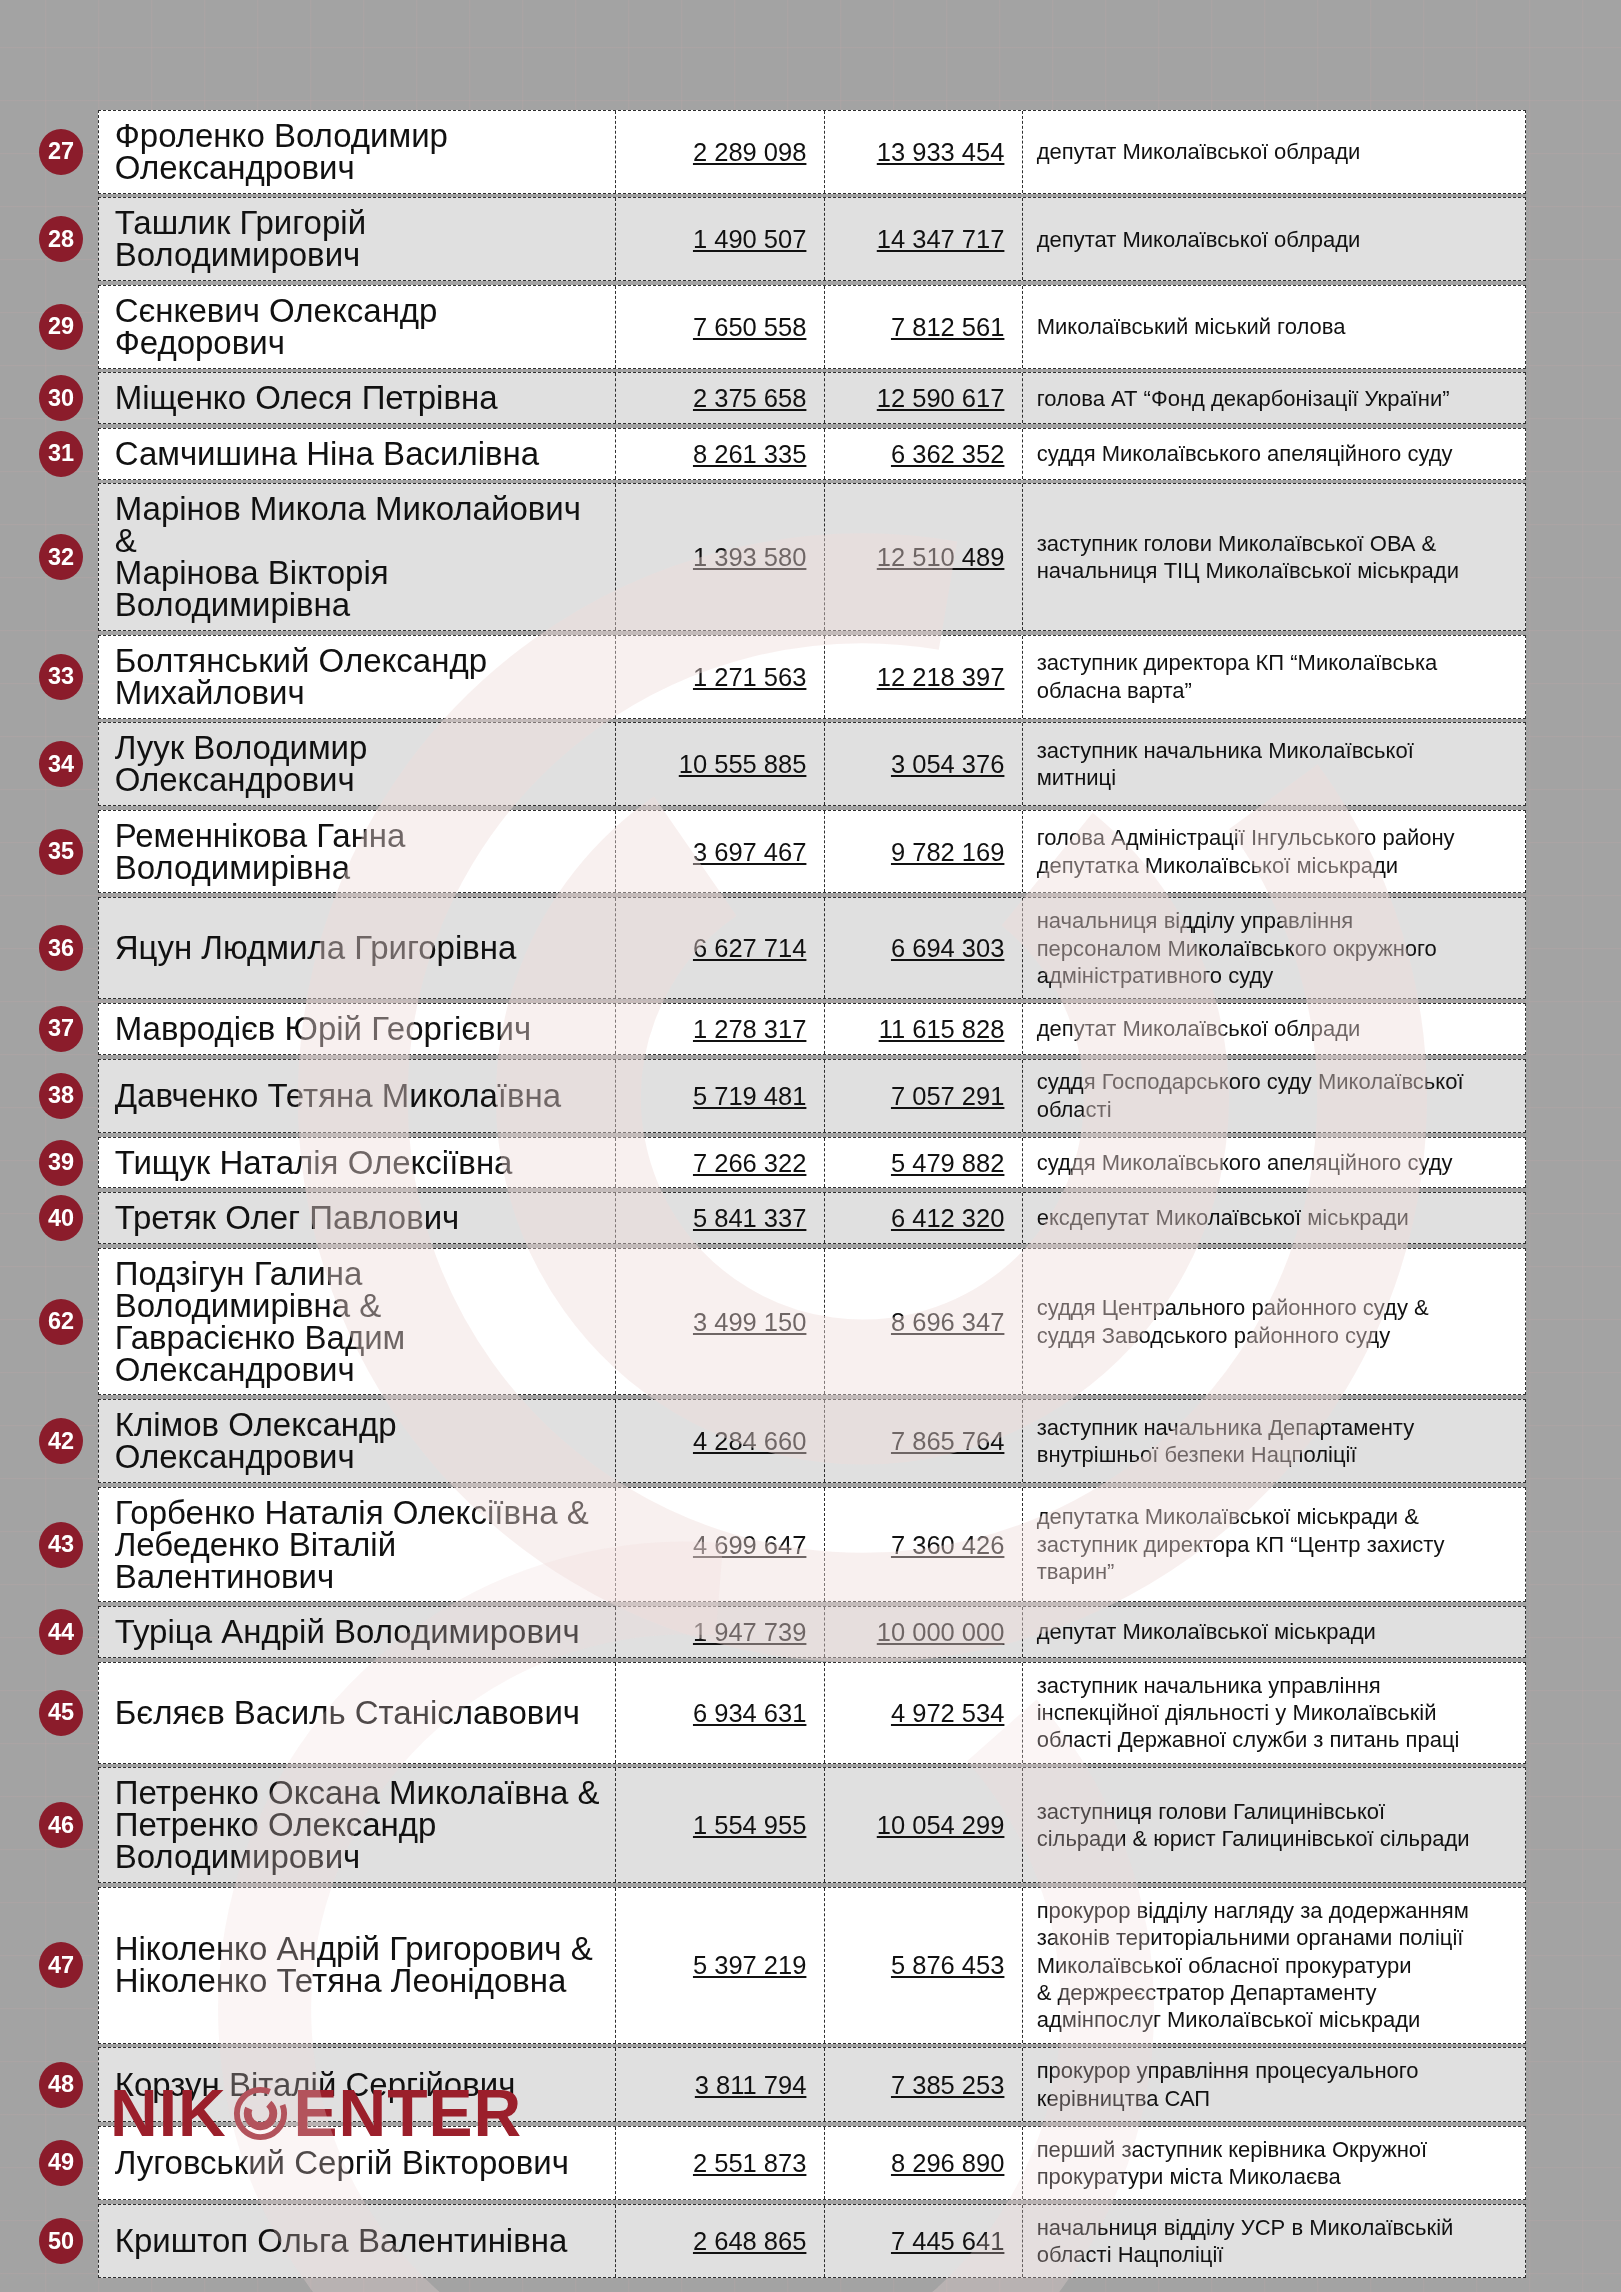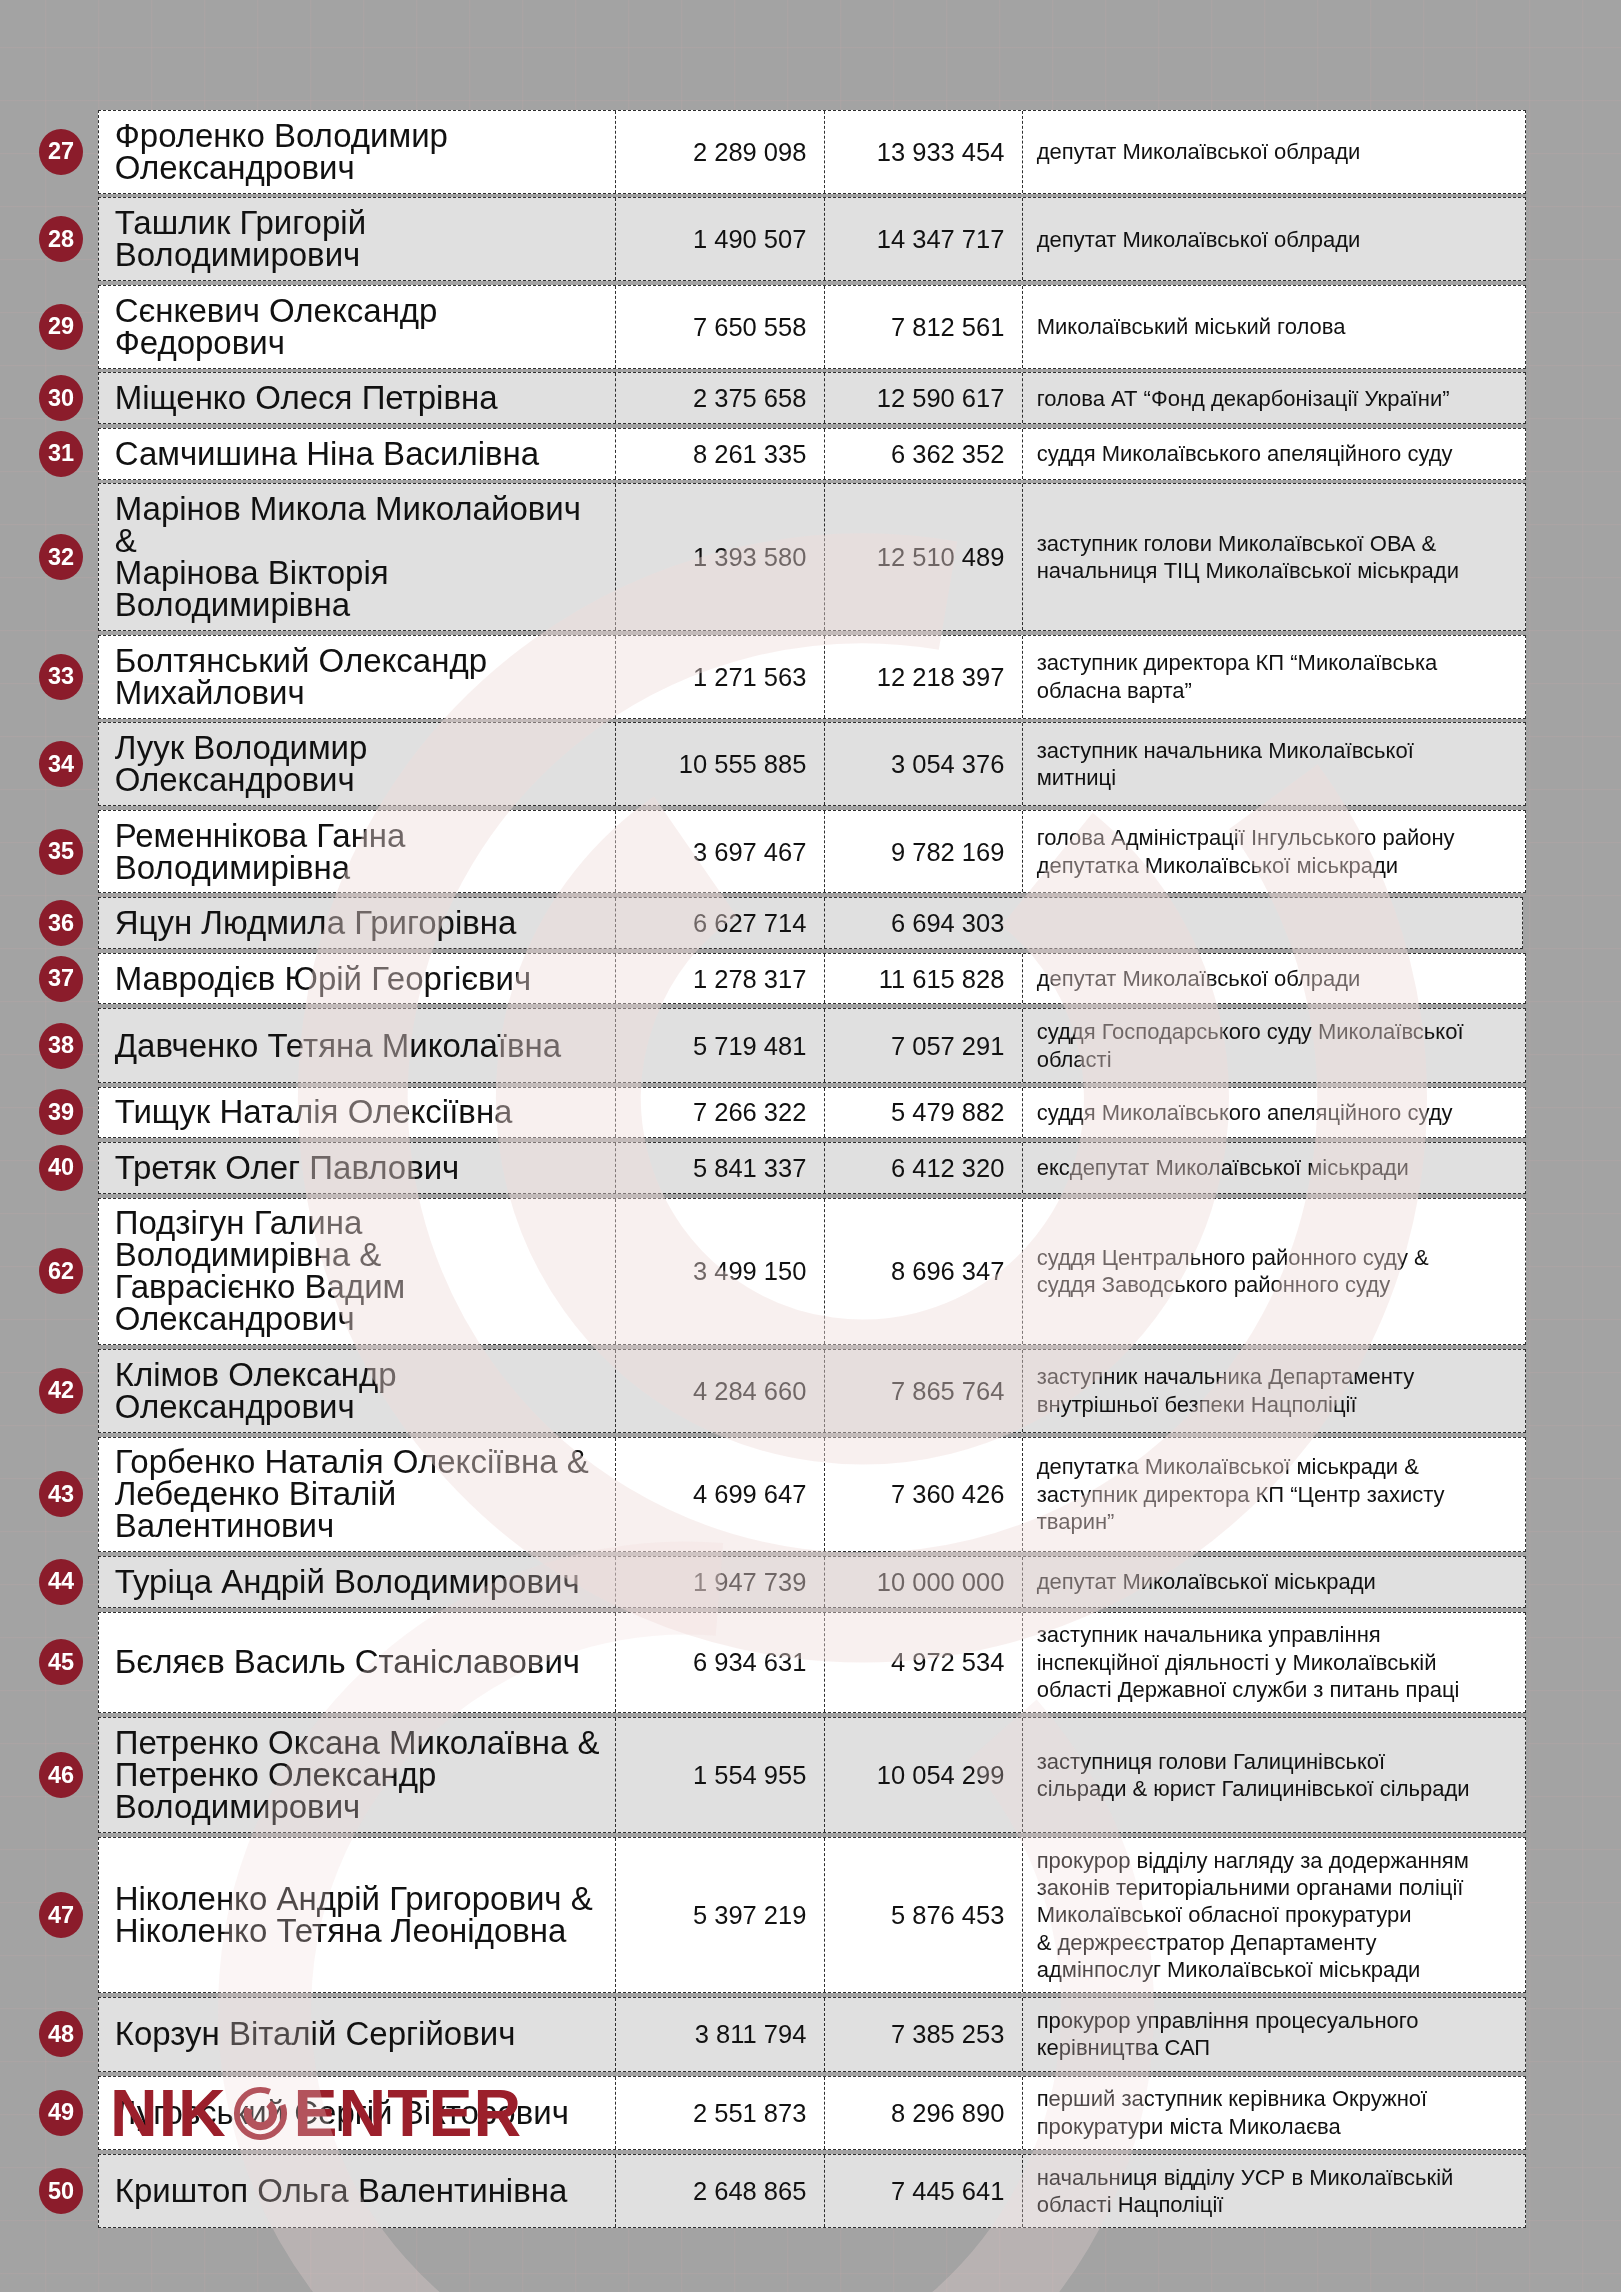--- a/index.html
+++ b/index.html
@@ -14,21 +14,21 @@
   }
   .table-wrap{position:absolute;left:39px;top:110px;width:1484px;z-index:1;}
   .row{display:flex;align-items:center;margin-bottom:3.9px;}
   .badge-col{flex:0 0 59px;display:flex;align-items:center;justify-content:flex-start;}
   .badge{width:44px;height:46px;border-radius:50%;background:#8b1c2b;color:#ffffff;
          font-size:23.5px;font-weight:bold;display:flex;align-items:center;justify-content:center;}
   .rowbox{flex:0 0 1425px;display:flex;align-items:stretch;border:1px dashed #2e2e2e;background:#ffffff;box-sizing:border-box;}
   .row.alt .rowbox{background:#e0e0e0;}
   .cell{display:flex;align-items:center;box-sizing:border-box;white-space:pre-line;color:#111;}
   .cell.name{flex:0 0 516px;padding:8.8px 11.8px 8.8px 15.7px;font-size:33px;line-height:32px;}
-  .cell.val{justify-content:flex-end;text-align:center;font-size:25.5px;line-height:32px;border-left:1px dashed #2e2e2e;}
+  .cell.val{justify-content:flex-end;text-align:center;font-size:25.5px;line-height:32px;border-left:1px dashed #2e2e2e;text-decoration:underline;}
   .cell.v1{flex:0 0 209px;padding:8.8px 17.6px 8.8px 7.8px;}
   .cell.v2{flex:0 0 198px;padding:8.8px 17.6px 8.8px 7.8px;}
   .cell.desc{flex:0 0 503px;padding:8.8px 9.8px 8.8px 13.7px;font-size:22px;line-height:27.4px;border-left:1px dashed #2e2e2e;}
   
   .watermark{position:absolute;inset:0;z-index:2;pointer-events:none;}
   .logo{position:absolute;left:110px;top:2080px;z-index:1;display:flex;align-items:center;
         color:#9b1f2b;font-size:66px;font-weight:700;letter-spacing:1px;line-height:1;}
   .logo .emblem{margin:0 2.9px;display:block;}
 </style>
 </head>
@@ -142,20 +142,23 @@
     </div>
   </div>
       <div class="row alt">
     <div class="badge-col">
       <div class="badge">36</div>
     </div>
     <div class="rowbox">
       <div class="cell name">Яцун Людмила Григорівна</div>
       <div class="cell val v1">6 627 714</div>
       <div class="cell val v2">6 694 303</div>
+      <div class="cell desc">начальниця відділу управління
+персоналом Миколаївського окружного
+адміністративного суду</div>
     </div>
   </div>
       <div class="row">
     <div class="badge-col">
       <div class="badge">37</div>
     </div>
     <div class="rowbox">
       <div class="cell name">Мавродієв Юрій Георгієвич</div>
       <div class="cell val v1">1 278 317</div>
       <div class="cell val v2">11 615 828</div>

